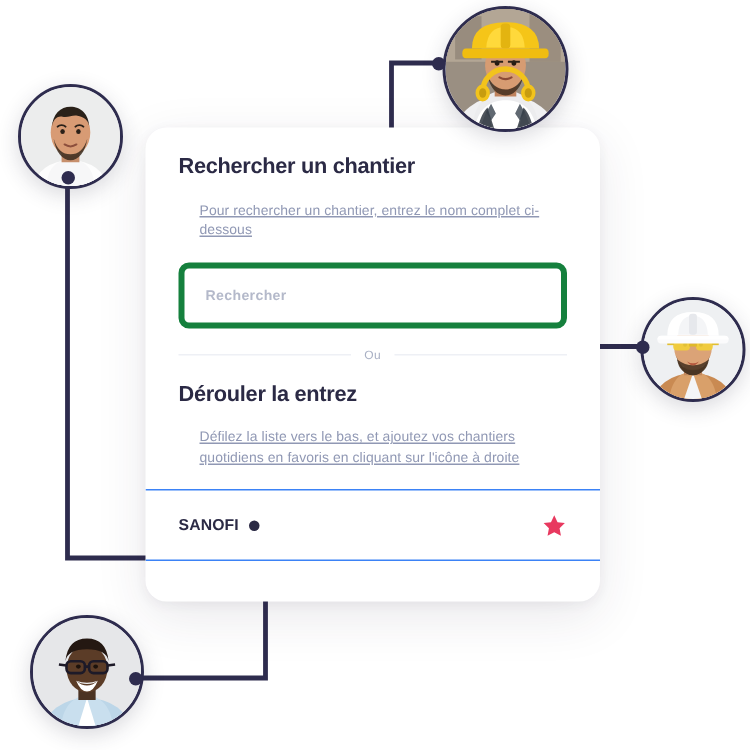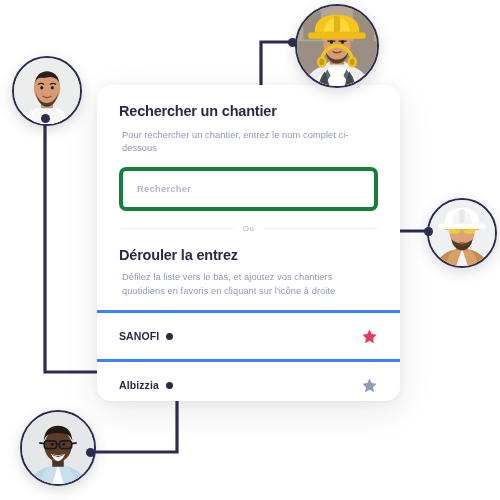--- a/index.html
+++ b/index.html
@@ -21,42 +21,42 @@
     box-shadow:0 10px 34px rgba(45,43,69,.10), 0 2px 8px rgba(45,43,69,.06);
     z-index:2;overflow:hidden;
   }
   .card-pad{padding:18px 22px 0 22px;}
 
   .h-title{
     font-size:14.5px;font-weight:700;color:#2b2a45;letter-spacing:-.2px;
     margin:0 0 9px 0;line-height:1.15;
   }
   .h-sub{
-    font-size:9.3px;color:#9098b4;line-height:1.45;margin:3px;letter-spacing:.05px;
+    font-size:9.3px;color:#9098b4;line-height:1.45;margin:14px;letter-spacing:.05px;text-decoration:underline;
   }
 
   .search-box{
     margin-top:11px;height:36px;border:4px solid #15803d;border-radius:7px;
     display:flex;align-items:center;padding:0 14px;background:#fff;
   }
   .search-ph{font-size:9.4px;color:#b4b9ca;font-weight:700;letter-spacing:.25px;}
 
   .or-row{
     margin-top:13px;display:flex;align-items:center;gap:9px;
   }
   .or-line{flex:1;height:1px;background:#eef0f5;}
   .or-text{font-size:8px;color:#a9b0c4;letter-spacing:.3px;}
 
   .sec2{margin-top:14px;}
   .sec2 .h-title{margin-bottom:8px;}
 
   .list{margin-top:12px;}
   .row{
     height:46px;display:flex;align-items:center;
-    border-top:3px solid #3b82f6;padding:0 22px;
+    border-top:1px solid #3b82f6;padding:0 22px;
   }
   .row-name{
     font-size:10.5px;font-weight:700;color:#2b2a45;letter-spacing:.1px;
     display:flex;align-items:center;gap:7px;
   }
   .dot{width:7px;height:7px;border-radius:50%;background:#2b2a45;display:inline-block;}
   .row-spacer{flex:1;}
   .star{width:17px;height:17px;display:block;}
 
   
@@ -129,30 +129,20 @@
         <span class="row-name">
           <span>SANOFI</span>
           <span class="dot"></span>
         </span>
         <span class="row-spacer"></span>
         <svg class="star" viewBox="0 0 24 24">
           <polygon points="12,2 15.1,8.6 22,9.5 17,14.4 18.3,21.4 12,18 5.7,21.4 7,14.4 2,9.5 8.9,8.6" fill="#E8395F"></polygon>
         </svg>
       </div>
 
-      <div class="row">
-        <span class="row-name">
-          <span>Albizzia</span>
-          <span class="dot"></span>
-        </span>
-        <span class="row-spacer"></span>
-        <svg class="star" viewBox="0 0 24 24">
-          <polygon points="12,2 15.1,8.6 22,9.5 17,14.4 18.3,21.4 12,18 5.7,21.4 7,14.4 2,9.5 8.9,8.6" fill="#8e9cba"></polygon>
-        </svg>
-      </div>
 
       <div class="row">
 
         <span class="row-spacer"></span>
 
       </div>
 
     </div>
   </div>
 

